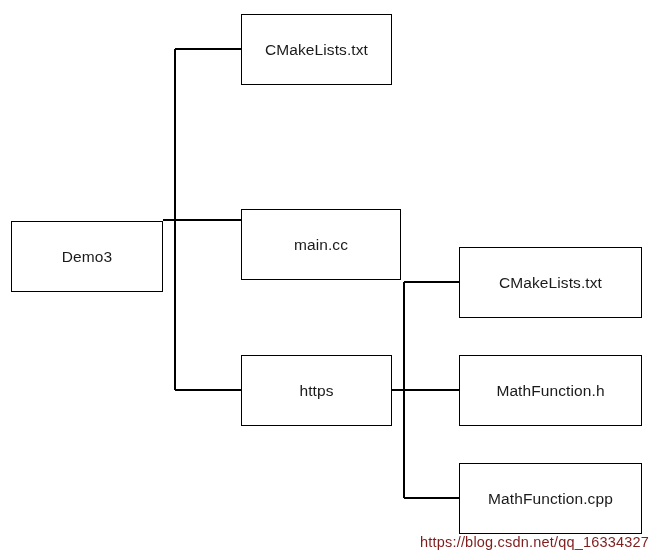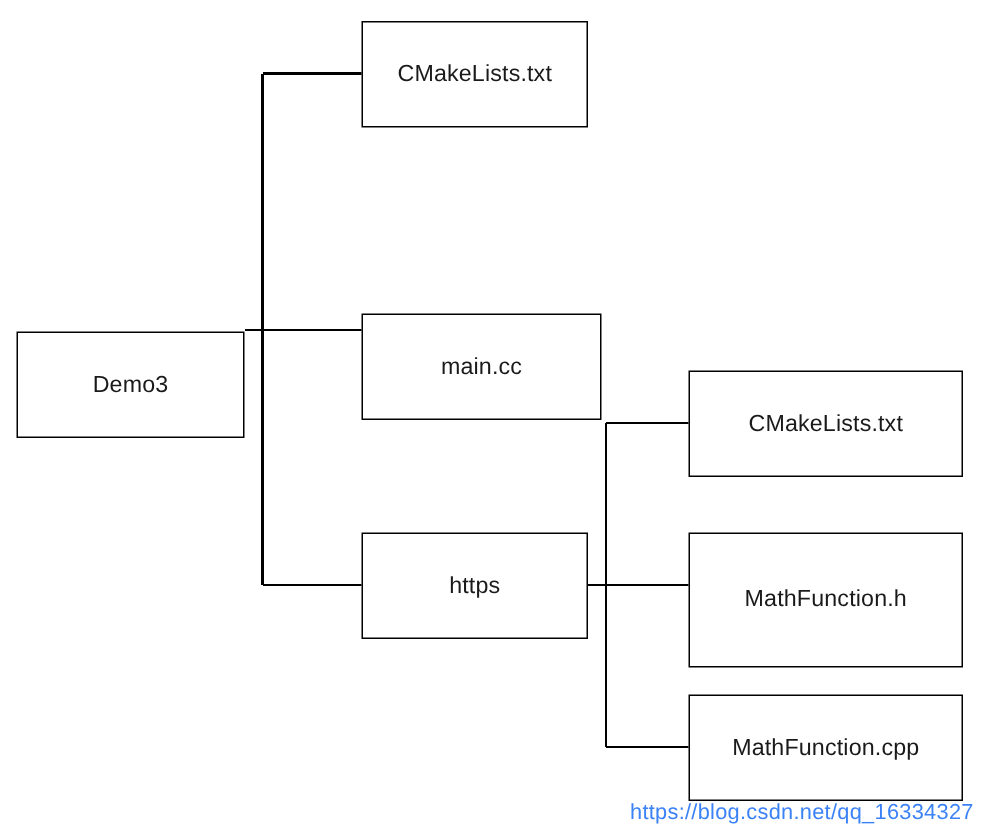--- a/index.html
+++ b/index.html
@@ -80,22 +80,22 @@
   </div>
   <div class="node" style="left: 241px; top: 185px; width: 160px; height: 71px; border-color: rgb(0, 0, 0); margin-top: 24px;">
     <span class="node-label" style="color: rgb(26, 26, 26);">main.cc</span>
   </div>
   <div class="node" style="left: 241px; top: 355px; width: 151px; height: 71px; border-color: rgb(0, 0, 0);">
     <span class="node-label" style="color: rgb(26, 26, 26);">https</span>
   </div>
   <div class="node" style="left: 459px; top: 247px; width: 183px; height: 71px; border-color: rgb(0, 0, 0);">
     <span class="node-label" style="color: rgb(26, 26, 26);">CMakeLists.txt</span>
   </div>
-  <div class="node" style="left: 459px; top: 355px; width: 183px; height: 90px; border-color: rgb(0, 0, 0);">
+  <div class="node" style="left: 459px; top: 355px; width: 183px; height: 71px; border-color: rgb(0, 0, 0);">
     <span class="node-label" style="color: rgb(26, 26, 26);">MathFunction.h</span>
   </div>
   <div class="node" style="left: 459px; top: 463px; width: 183px; height: 71px; border-color: rgb(0, 0, 0);">
     <span class="node-label" style="color: rgb(26, 26, 26);">MathFunction.cpp</span>
   </div>
 
-  <div class="watermark" style="left: 420px; top: 534px; color: #3b82f6;">https://blog.csdn.net/qq_16334327</div>
+  <div class="watermark" style="left: 420px; top: 534px; color: #7f1d1d;">https://blog.csdn.net/qq_16334327</div>
 
 </div>
 
 </body></html>

